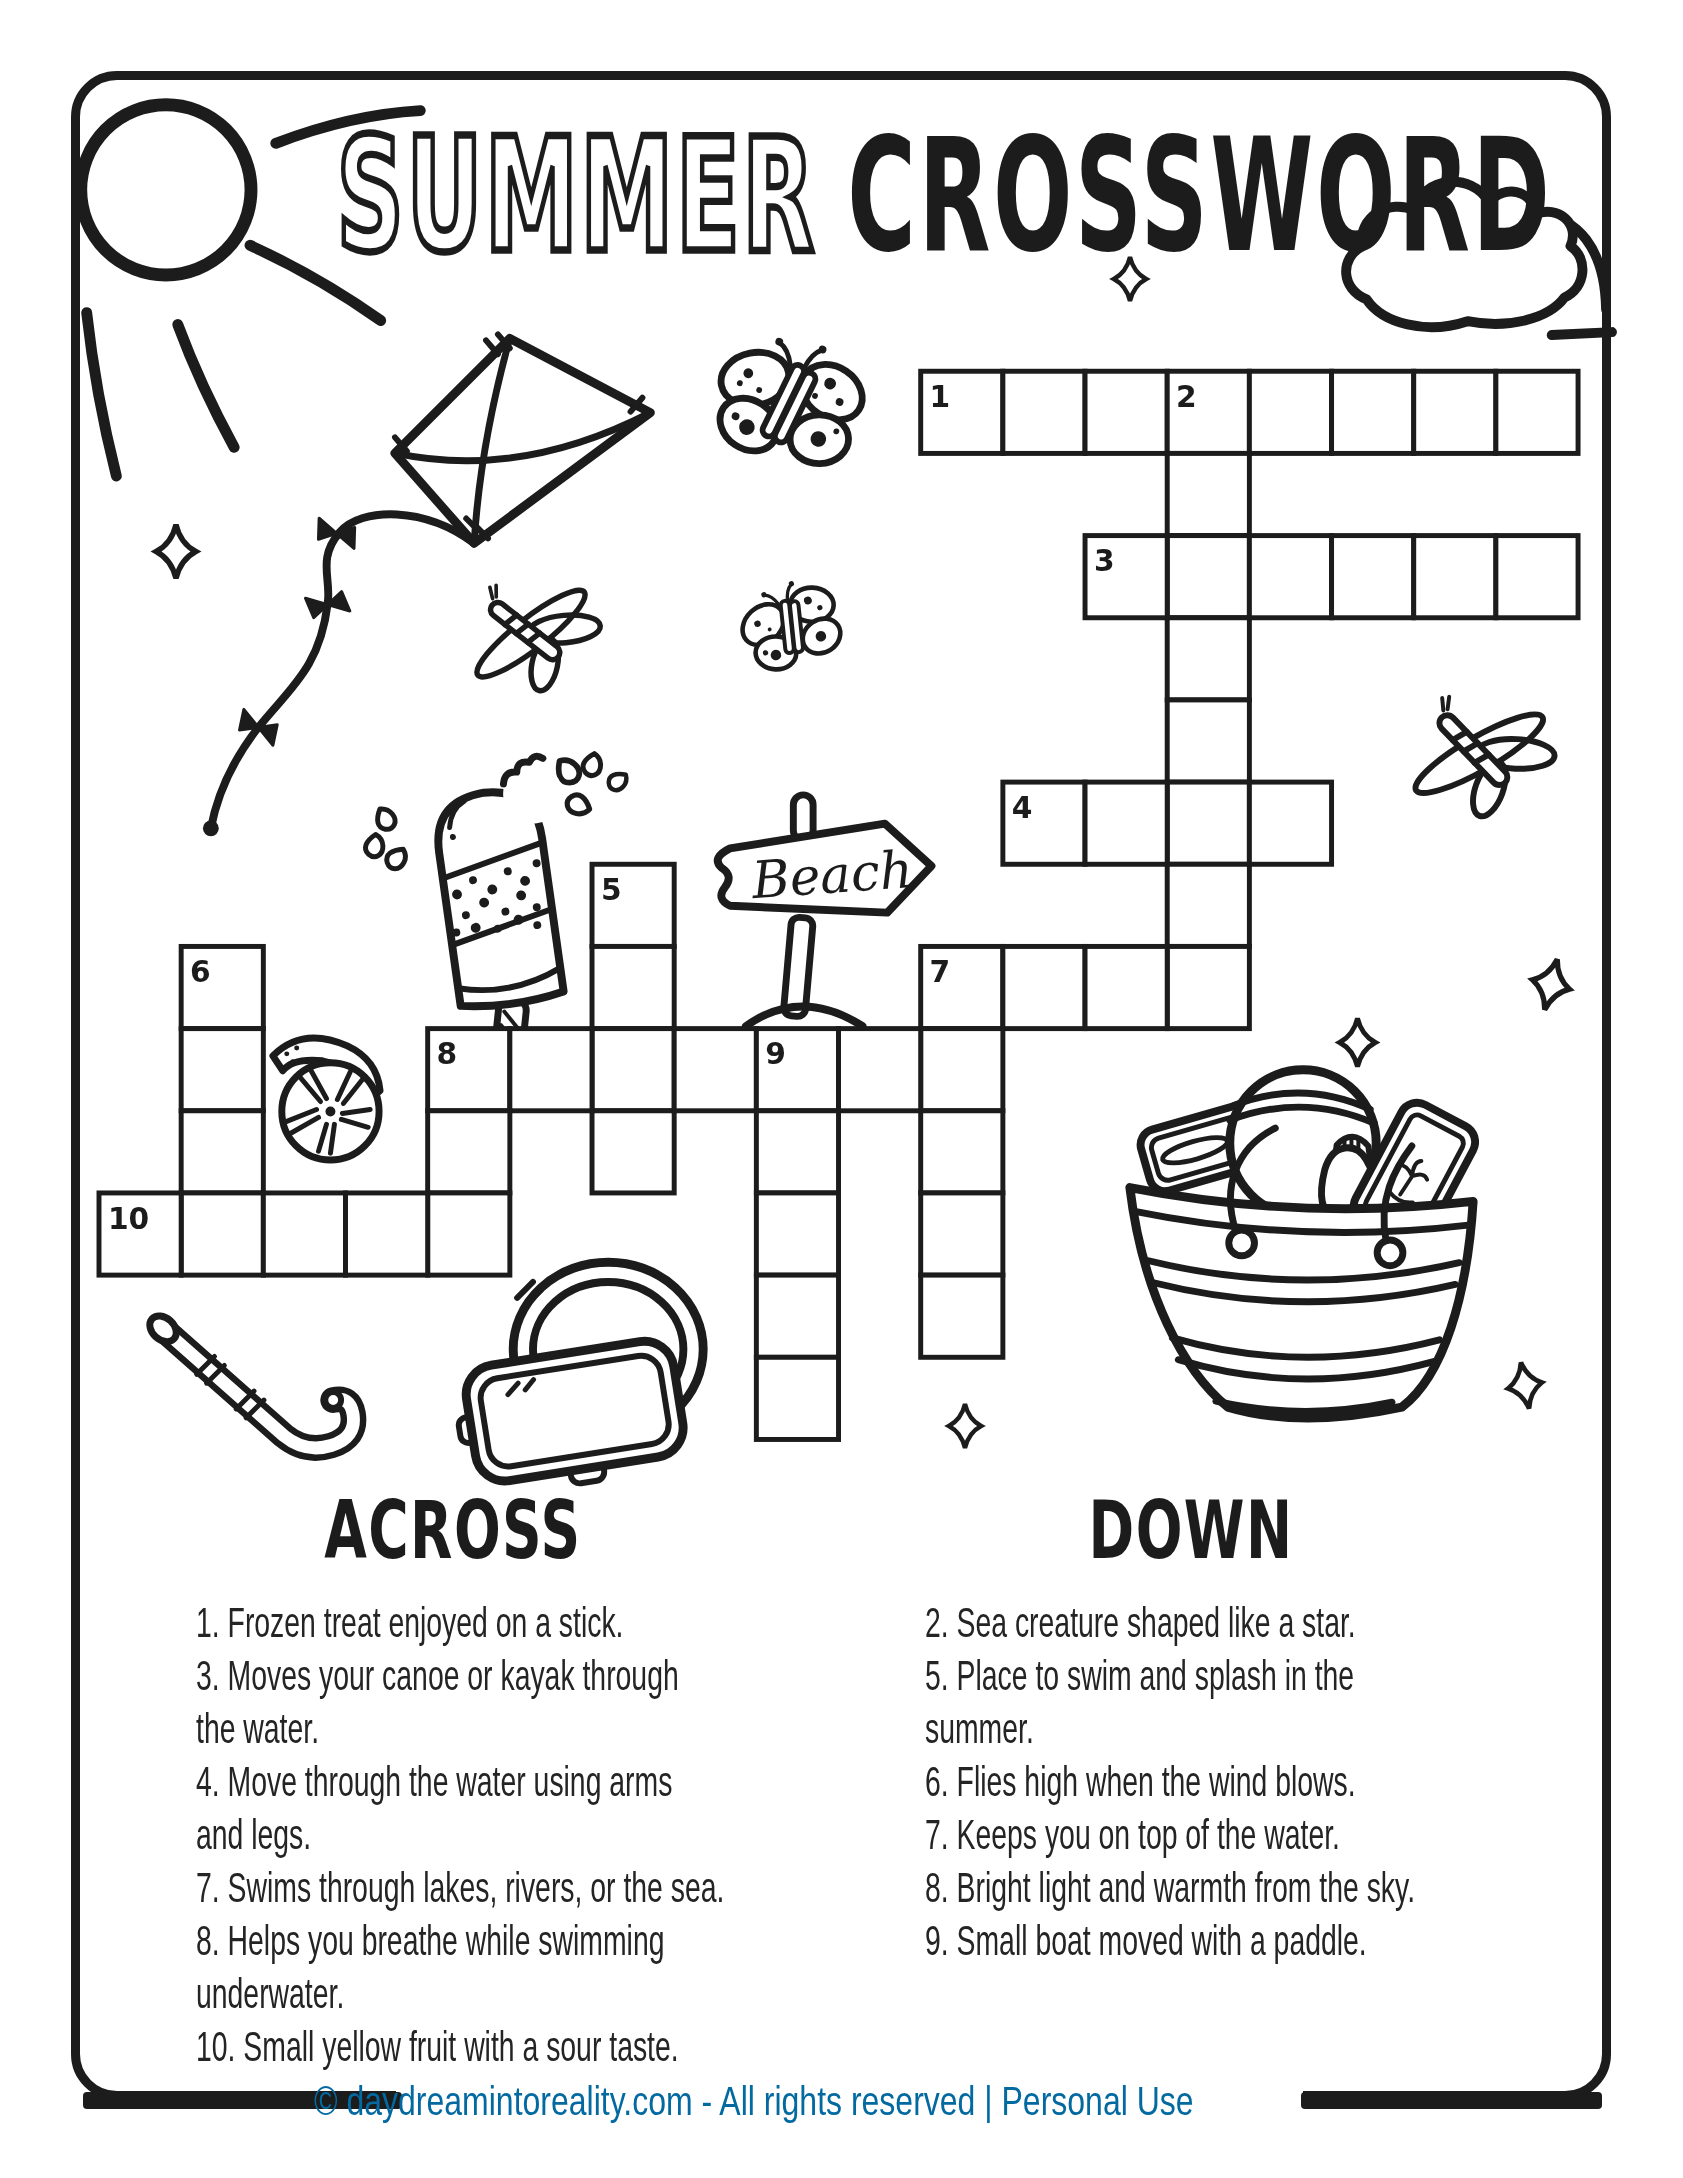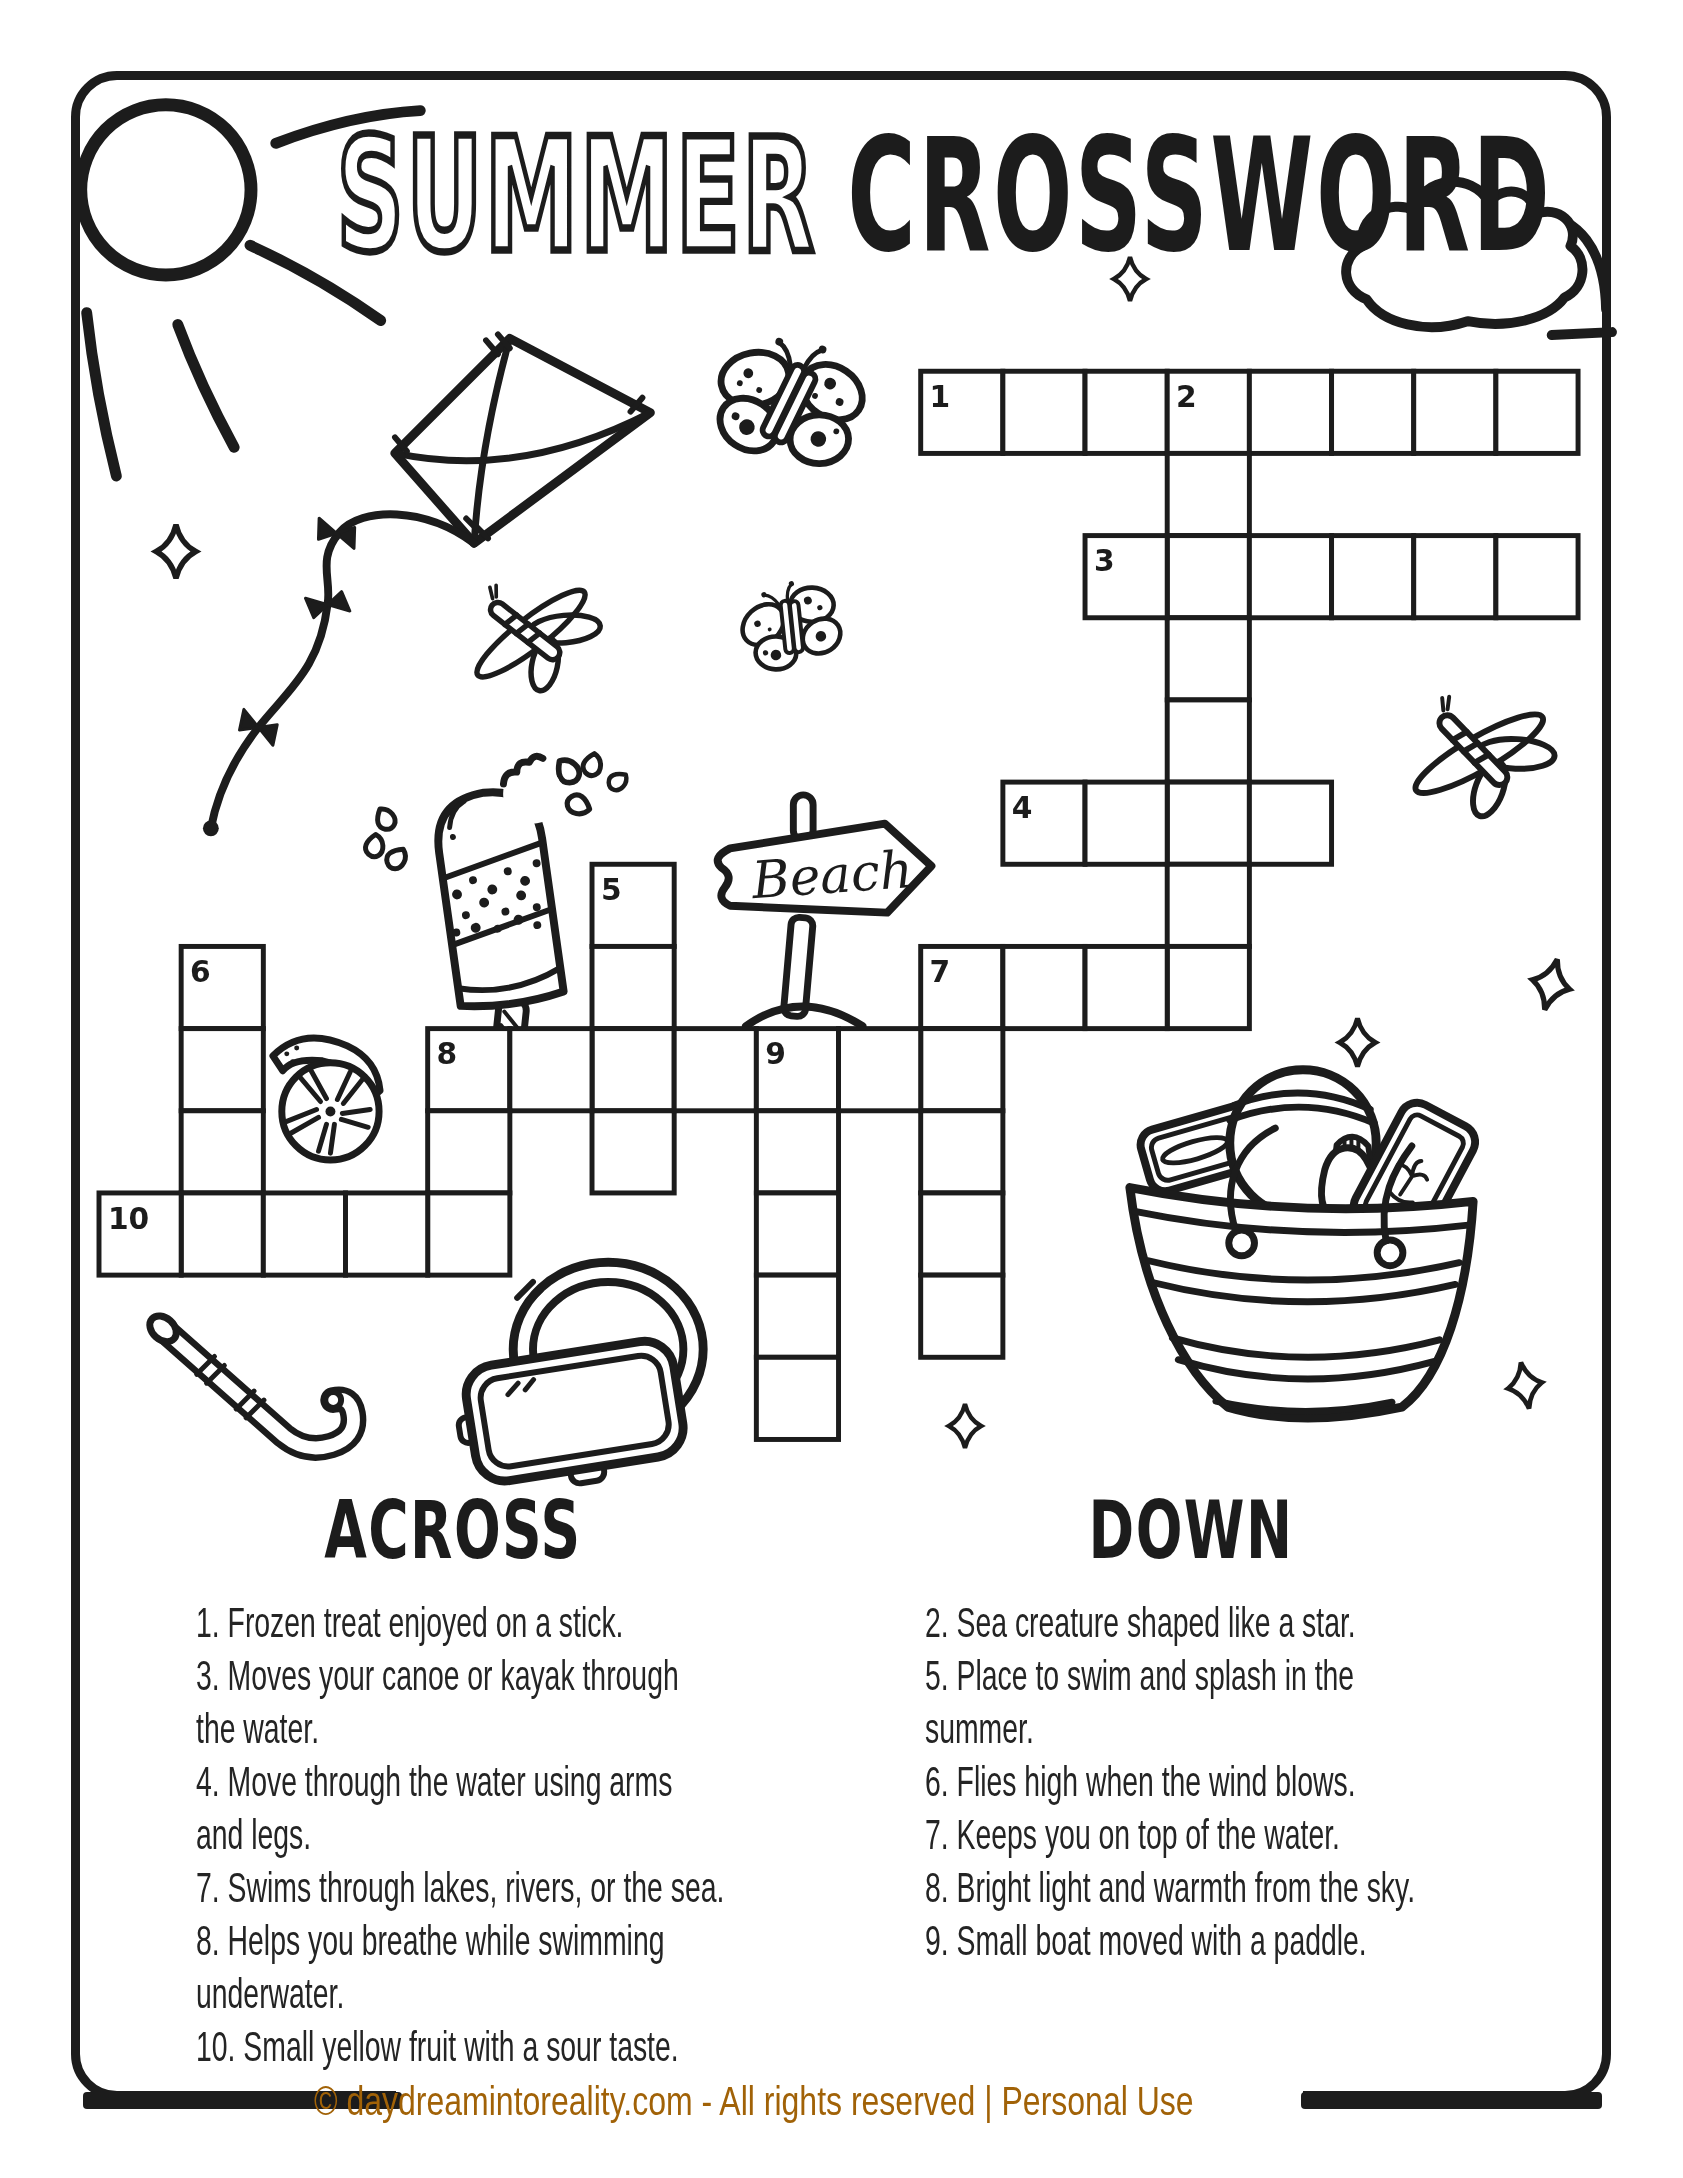--- a/index.html
+++ b/index.html
@@ -22,21 +22,21 @@
   #across-hdr{left:453px;}
   #down-hdr{left:1191px;}
   
   .clues{top:1596px;width:911px;font-size:43px;line-height:53px;color:#242424;
          transform:scaleX(0.66);transform-origin:0 0;white-space:nowrap;}
   #across-clues{left:196px;}
   #down-clues{left:925px;}
   
   .footer-patch{left:396px;top:2075px;width:907px;height:51px;background:#ffffff;}
   .footer-text{left:0;top:2079px;width:1508px;text-align:center;font-size:40px;
-               color:#a16207;}
+               color:#0369a1;}
   .footer-text span{display:inline-block;transform:scaleX(0.8);transform-origin:50% 50%;
                     white-space:nowrap;}
   .bar{top:2092px;height:17px;background:#1c1c1c;border-radius:4px;}
   .bar.left{left:83px;width:319px;}
   .bar.right{left:1301px;width:301px;}
   svg{display:block;overflow:visible;}
 </style>
 </head>
 <body>
 

